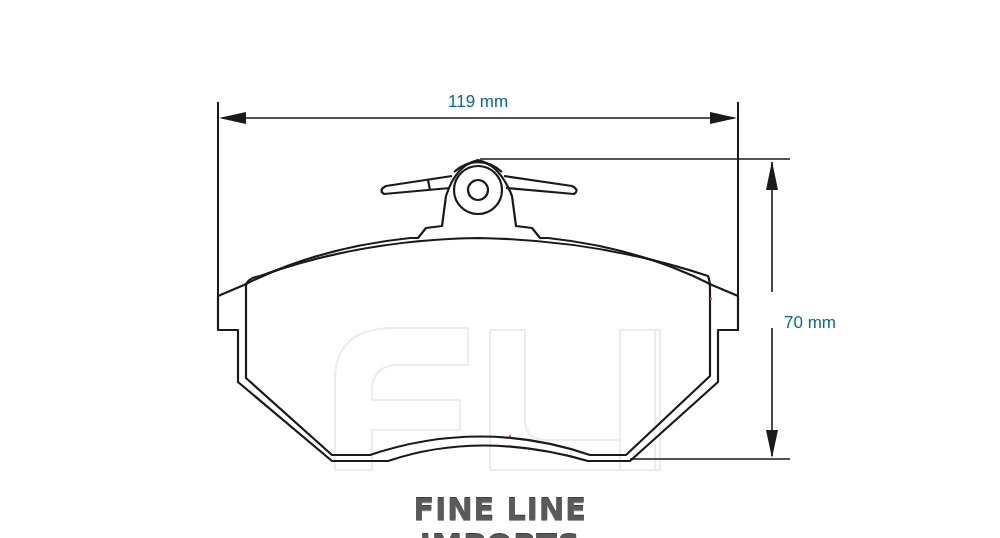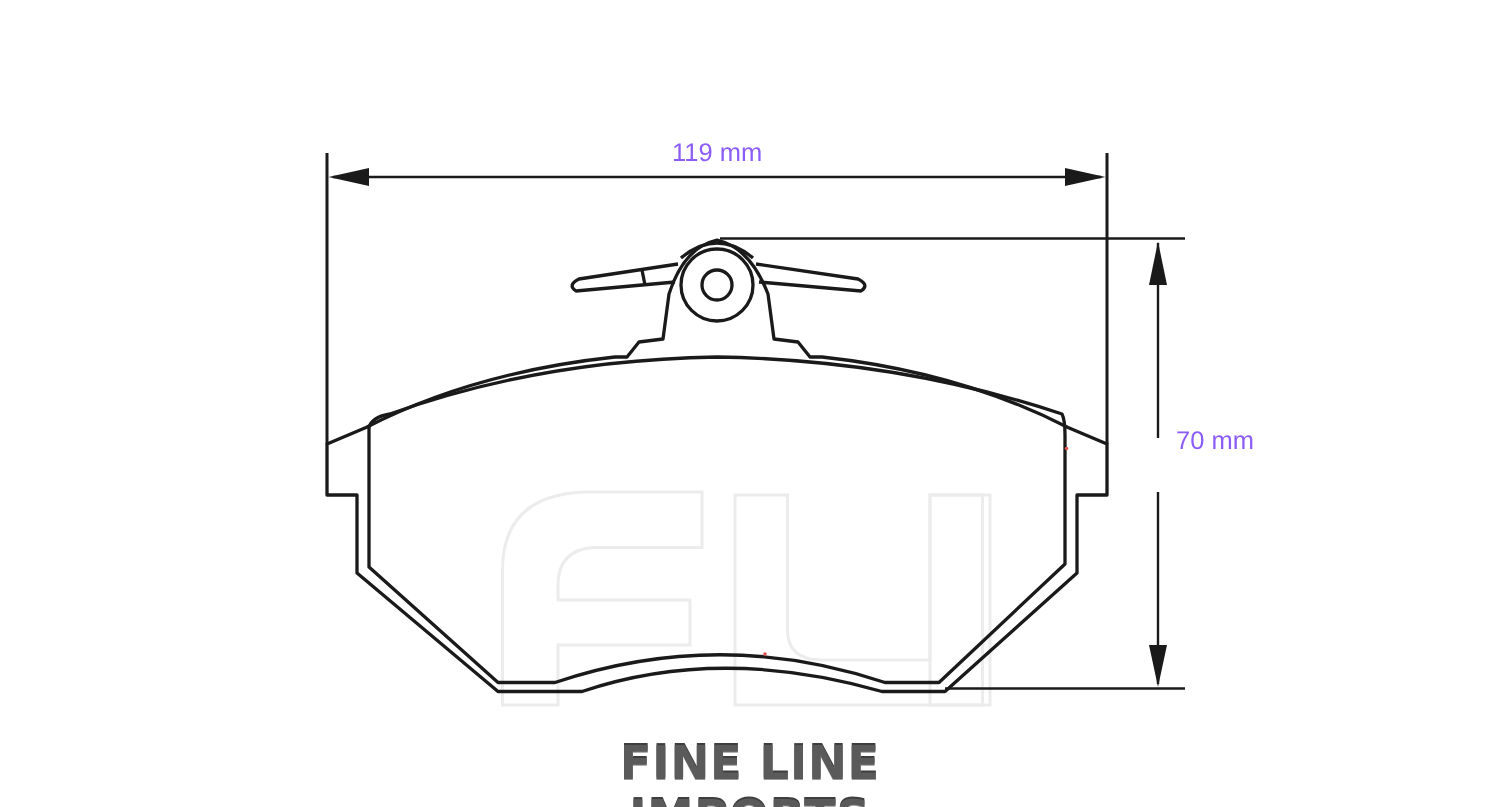--- a/index.html
+++ b/index.html
@@ -1,22 +1,22 @@
 <!DOCTYPE html>
 <html><head>
 <meta charset="utf-8">
 <style>
   html, body { margin: 0; padding: 0; background: #ffffff; }
   body { width: 1000px; height: 538px; position: relative; overflow: hidden;
          font-family: "Liberation Sans", sans-serif; }
   #stage { position: absolute; left: 0; top: 0; width: 1000px; height: 538px; }
-  .lbl { position: absolute; color: #8b5cf6; font-family: "Liberation Sans", sans-serif;
+  .lbl { position: absolute; color: #0369a1; font-family: "Liberation Sans", sans-serif;
          font-size: 17px; white-space: nowrap; }
   #dim-width-label { left: 448px; top: 92px; }
-  #dim-height-label { left: 784px; top: 284px; }
+  #dim-height-label { left: 784px; top: 313px; }
   #pad-depth-label { left: 401px; top: 338px; }
   #brand { position: absolute; left: 332px; top: 491px; width: 336px; text-align: center;
            font-family: "DejaVu Sans", sans-serif; font-weight: bold; font-size: 31px;
            letter-spacing: 0.5px; color: #5a5a5a;
            text-shadow: 0 1px 0 #9a9a9a, 0 -1px 0 #3e3e3e; }
 </style>
 </head>
 <body>
 
 <div id="stage">

